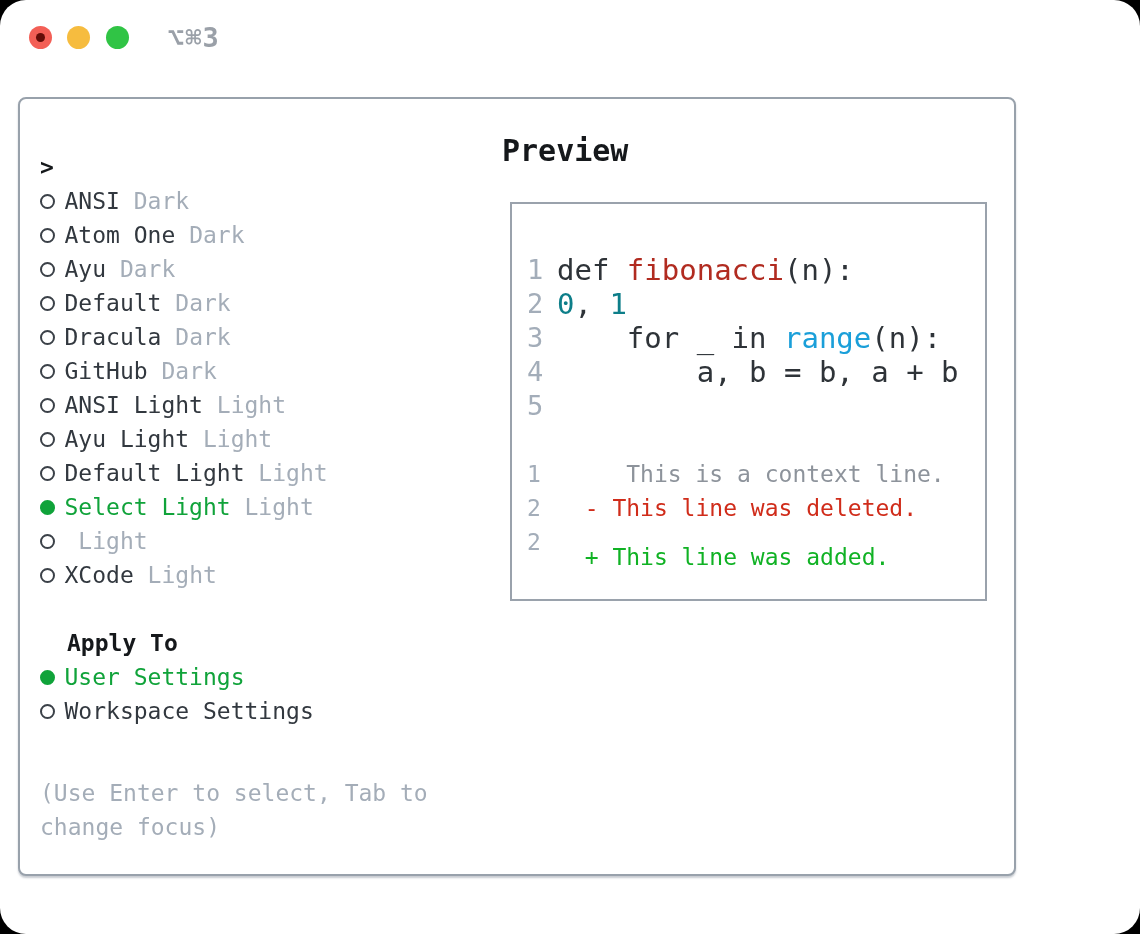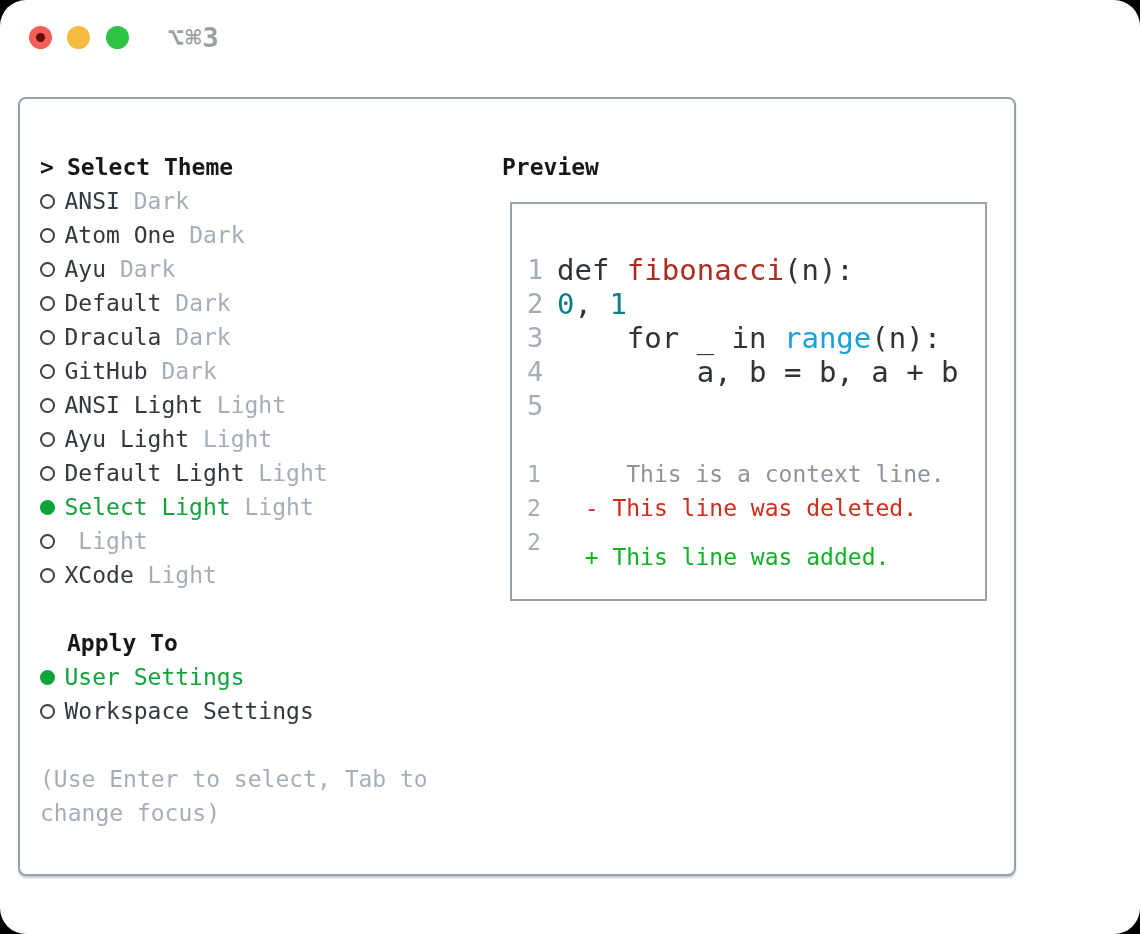--- a/index.html
+++ b/index.html
@@ -51,25 +51,25 @@
   .bullet{
     display:inline-block;width:15px;height:15px;border-radius:50%;
     border:2.5px solid #3b4148;margin-right:9.5px;flex:0 0 15px;
   }
   .row.selected .bullet{background:var(--accent-green);border-color:var(--accent-green);}
   .row.selected .item-label{color:var(--accent-green);}
   .section-title{font-weight:bold;color:var(--text-bold);}
   .item-label{color:var(--text-primary);}
   .item-tag{color:var(--text-muted);}
   .spacer-row{height:34px;}
-  .help{color:var(--text-muted);font-size:23px;line-height:34px;white-space:pre;}
+  .help{color:var(--text-muted);font-size:23px;line-height:34px;white-space:pre;margin-top:14px;}
   
   .preview-title{
-    position:absolute;left:482px;top:51px;height:34px;line-height:34px;
-    font-size:23px;font-weight:bold;color:var(--text-bold);
+    position:absolute;left:482px;top:35px;height:34px;line-height:34px;
+    font-size:30px;font-weight:bold;color:var(--text-bold);
   }
   .preview-box{
     position:absolute;left:490px;top:103px;width:477px;height:399px;
     border:2px solid #9aa2ac;background:#fff;padding:49px 0 0 15px;overflow:hidden;
   }
   .pline{display:flex;height:34px;line-height:34px;white-space:pre;}
   .pline .gutter{display:inline-block;width:30px;flex:0 0 30px;color:var(--line-number);}
   .pline.size-code{font-size:29px;}
   .pline.size-code .gutter{font-size:27px;}
   .pline.size-diff{font-size:23px;}
@@ -93,21 +93,20 @@
     <div class="traffic yellow"></div>
     <div class="traffic green"></div>
     <div class="win-title">⌥⌘3</div>
   </div>
 
   <div class="panel">
 
     <div class="left-col">
       <div class="row">
         <span class="marker prompt">&gt;</span>
-        <span class="section-title">Select Theme</span>
       </div>
 
       <div id="theme-list">
           <div class="row"><span class="bullet"></span><span class="item-label">ANSI</span><span class="item-tag"> Dark</span></div>
           <div class="row"><span class="bullet"></span><span class="item-label">Atom One</span><span class="item-tag"> Dark</span></div>
           <div class="row"><span class="bullet"></span><span class="item-label">Ayu</span><span class="item-tag"> Dark</span></div>
           <div class="row"><span class="bullet"></span><span class="item-label">Default</span><span class="item-tag"> Dark</span></div>
           <div class="row"><span class="bullet"></span><span class="item-label">Dracula</span><span class="item-tag"> Dark</span></div>
           <div class="row"><span class="bullet"></span><span class="item-label">GitHub</span><span class="item-tag"> Dark</span></div>
           <div class="row"><span class="bullet"></span><span class="item-label">ANSI Light</span><span class="item-tag"> Light</span></div>

